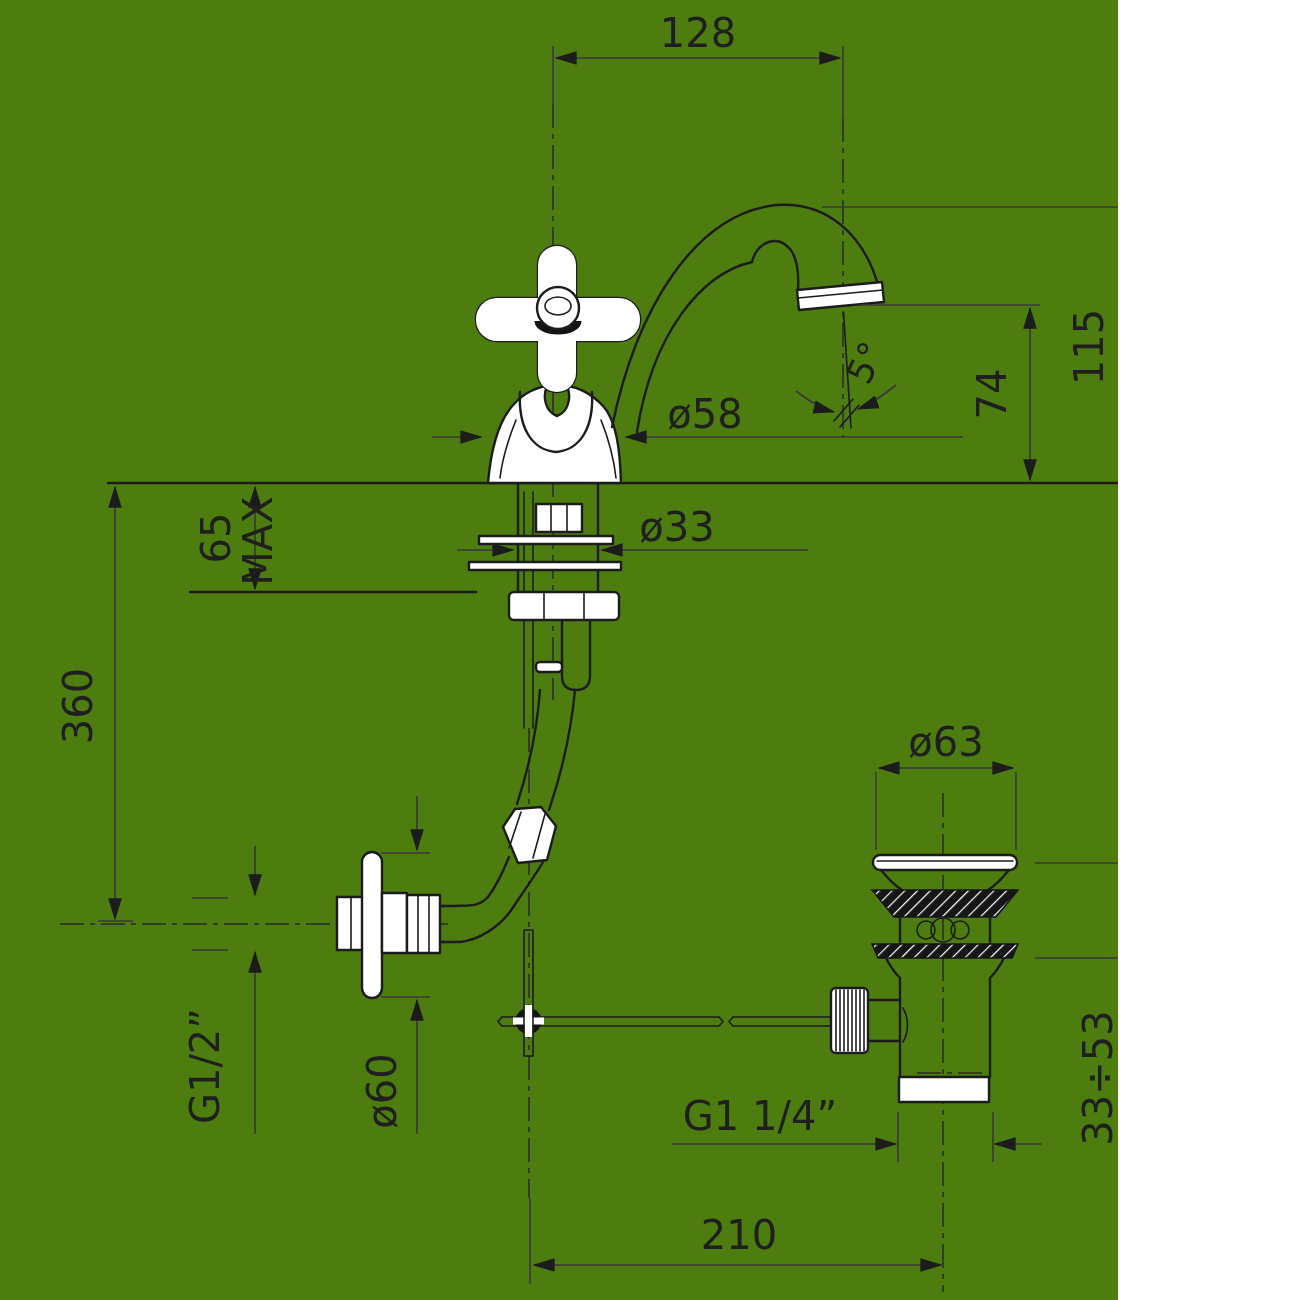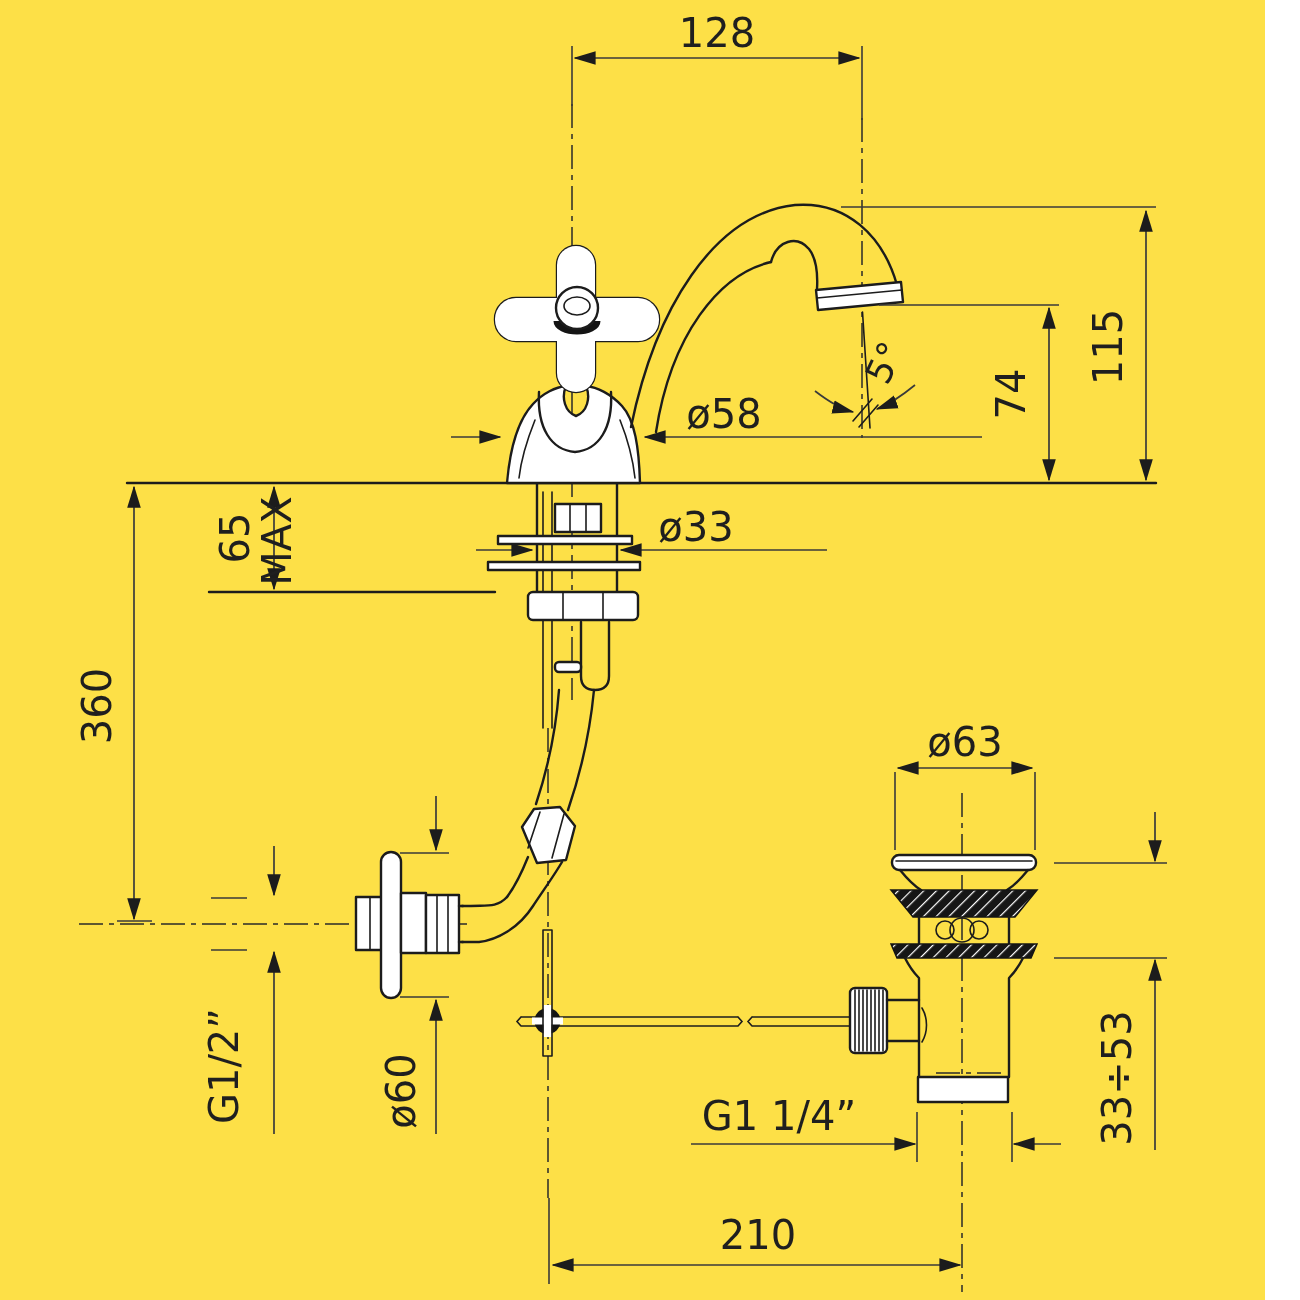--- a/index.html
+++ b/index.html
@@ -1,17 +1,17 @@
 <!DOCTYPE html>
 <html><head>
 <meta charset="utf-8">
 <style>
   html,body{margin:0;padding:0;background:#ffffff;}
-  .stage{position:relative;width:1246px;height:1300px;background:#fde047;overflow:hidden;
-         font-family:"DejaVu Sans", sans-serif;padding-left:19px;}
+  .stage{position:relative;width:1118px;height:1300px;background:#4d7c0f;overflow:hidden;
+         font-family:"DejaVu Sans", sans-serif;}
   svg{display:block}
   .outline{fill:none;stroke:#1c1c1c;stroke-width:2.4;stroke-linecap:round;stroke-linejoin:round;}
   .thin{fill:none;stroke:#1c1c1c;stroke-width:1.6;stroke-linecap:round;}
   .dim{fill:none;stroke:#3a3a3a;stroke-width:1.7;stroke-linecap:butt;}
   .ext{fill:none;stroke:#3a3a3a;stroke-width:1.6;stroke-linecap:butt;}
   .cl{fill:none;stroke:#2a2a2a;stroke-width:1.5;stroke-dasharray:24 6 5 6;stroke-linecap:butt;}
   .whitefill{fill:#ffffff;stroke:#1c1c1c;stroke-width:2.4;stroke-linejoin:round;}
   text{fill:#1f1f1f;font-family:"DejaVu Sans", sans-serif;}
   .dimtxt{font-size:40px;}
   .dimtxt-s{font-size:36px;}

